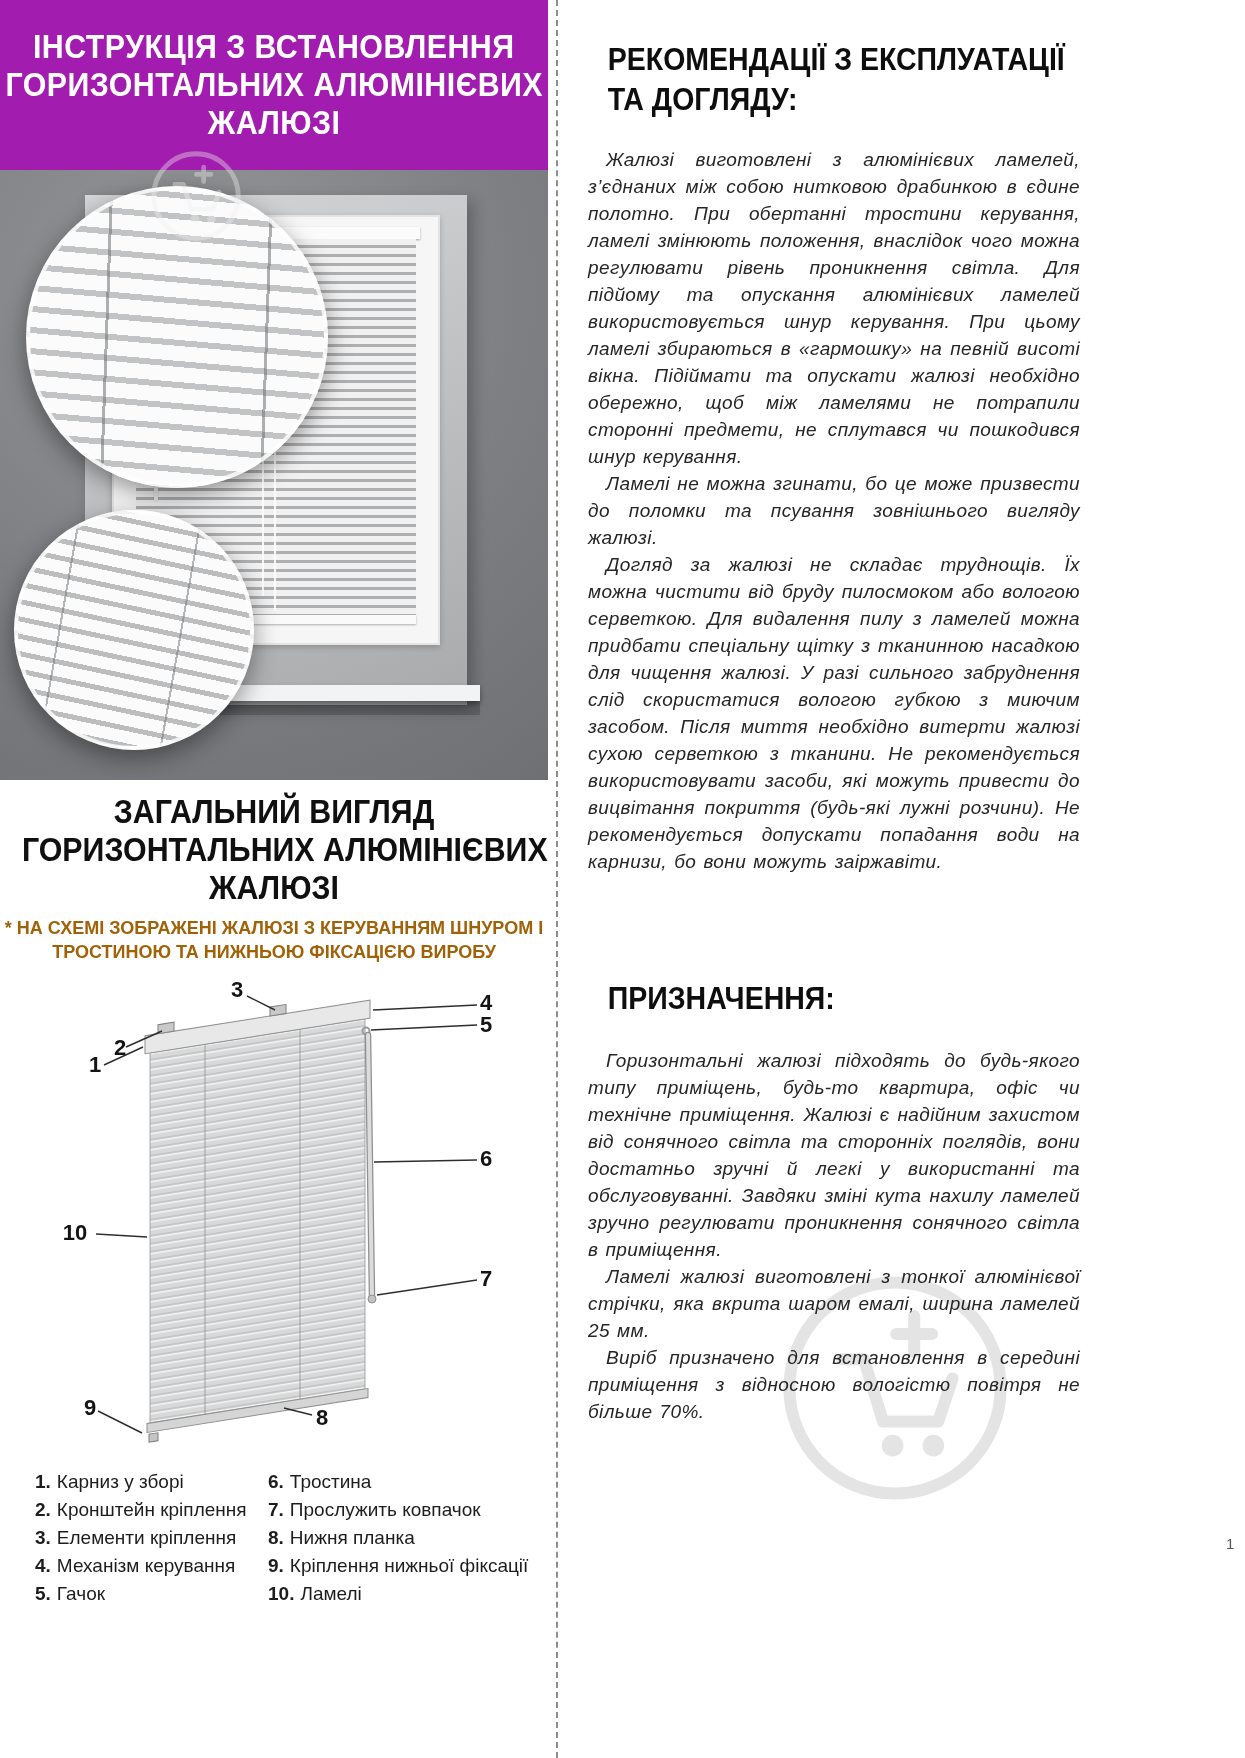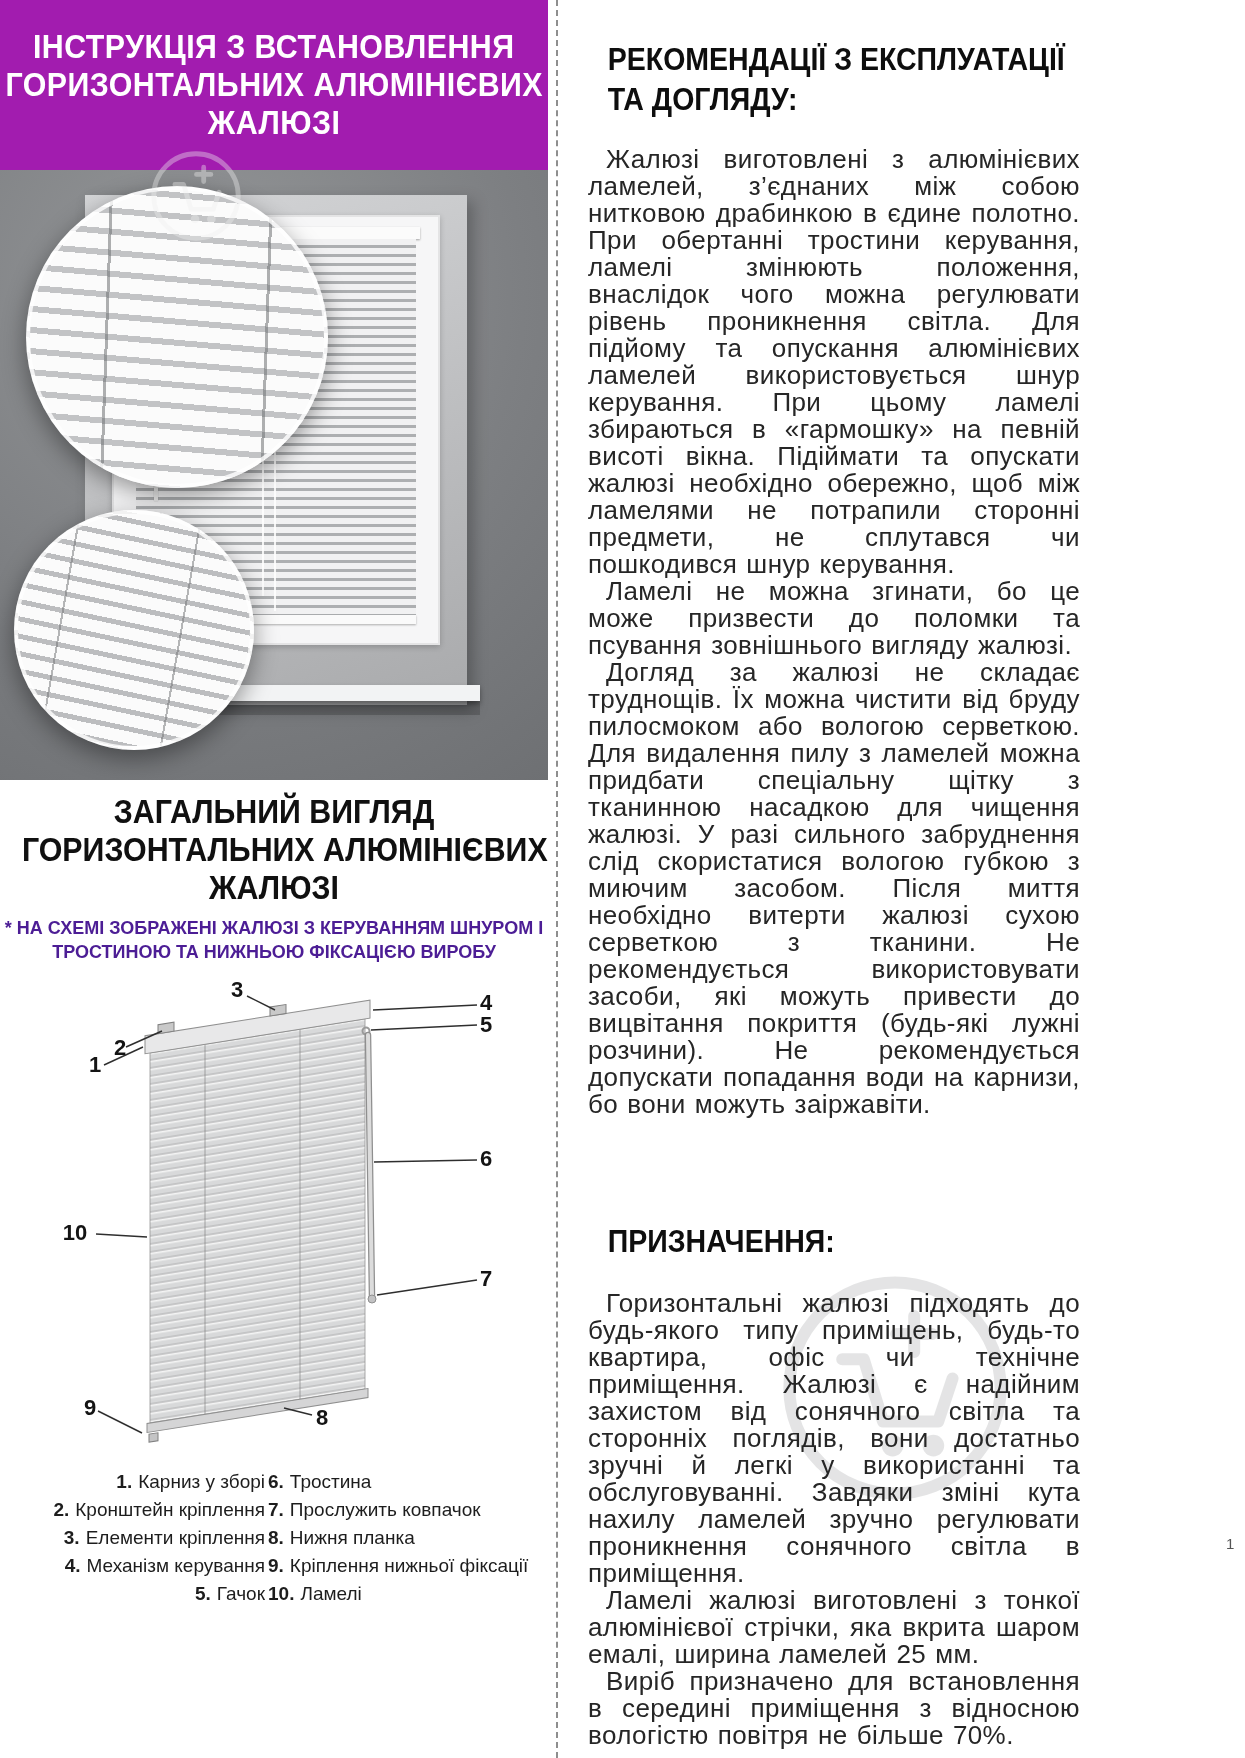--- a/index.html
+++ b/index.html
@@ -43,44 +43,44 @@
         background:
           repeating-linear-gradient(100deg, rgba(110,112,114,0) 0 60px, rgba(110,112,114,.5) 60px 62px, rgba(110,112,114,0) 62px 120px),
           repeating-linear-gradient(192deg, #fbfbfb 0 12px, #bcbdbf 12px 17px); }
 
   .watermark { position:absolute; pointer-events:none; }
   .wm1 { left:148px; top:148px; width:96px; height:96px; color:#f0f0f0; opacity:.38; z-index:3; }
   .wm2 { left:775px; top:1268px; width:240px; height:240px; color:#86888b; opacity:.22; z-index:0; }
 
   .overview-title { position:absolute; left:0; top:793px; width:548px; text-align:center; color:#101010; }
   .ot { font-weight:bold; font-size:33px; line-height:38px; white-space:nowrap; transform:scaleX(.92); }
-  .overview-note { position:absolute; left:0; top:916px; width:548px; text-align:center; color:#4c1d95;
+  .overview-note { position:absolute; left:0; top:916px; width:548px; text-align:center; color:#a16207;
                    font-weight:bold; font-size:18px; line-height:24px; }
   .overview-note div { white-space:nowrap; }
 
   .diagram { position:absolute; left:0; top:975px; width:548px; height:495px; }
   .dg-num { font:bold 22px "Liberation Sans",sans-serif; fill:#141414; }
   .ld { stroke:#2e2e2e; stroke-width:1.4; }
 
   .legend { position:absolute; left:0; top:1468px; width:548px; font-size:19px; line-height:28px; color:#1d1d1d; }
-  .leg-col1 { position:absolute; left:35px; top:0; width:230px;text-align:right; }
+  .leg-col1 { position:absolute; left:35px; top:0; width:230px; }
   .leg-col2 { position:absolute; left:268px; top:0; width:280px; }
   .leg-item b { margin-right:6px; }
 
   
   .divider { position:absolute; left:556px; top:0; height:1758px; width:0; border-left:2px dashed #8e8e8e; }
 
   
   .col-right { position:absolute; left:588px; top:0; width:492px; height:1758px; z-index:1; }
   .r-title { color:#0e0e0e; }
   .rt { font-weight:bold; font-size:31px; line-height:40px; white-space:nowrap; transform:scaleX(.92); }
   .care-title { margin:40px 0 26px; }
   .purpose-title { margin:104px 0 28px; }
-  .body-text p { font-size:26px; line-height:27px; text-align:justify; text-indent:18px;
-                 letter-spacing:.4px; word-spacing:1.5px; color:#262626; }
+  .body-text p { font-size:19px; line-height:27px; text-align:justify; text-indent:18px;
+                 letter-spacing:.4px; word-spacing:1.5px; color:#262626;font-style:italic; }
 
   .page-number { position:absolute; left:1226px; top:1535px; font-size:15px; color:#555; }
 </style>
 </head>
 <body>
 
 <div class="page">
 
   <div class="col-left">
 

